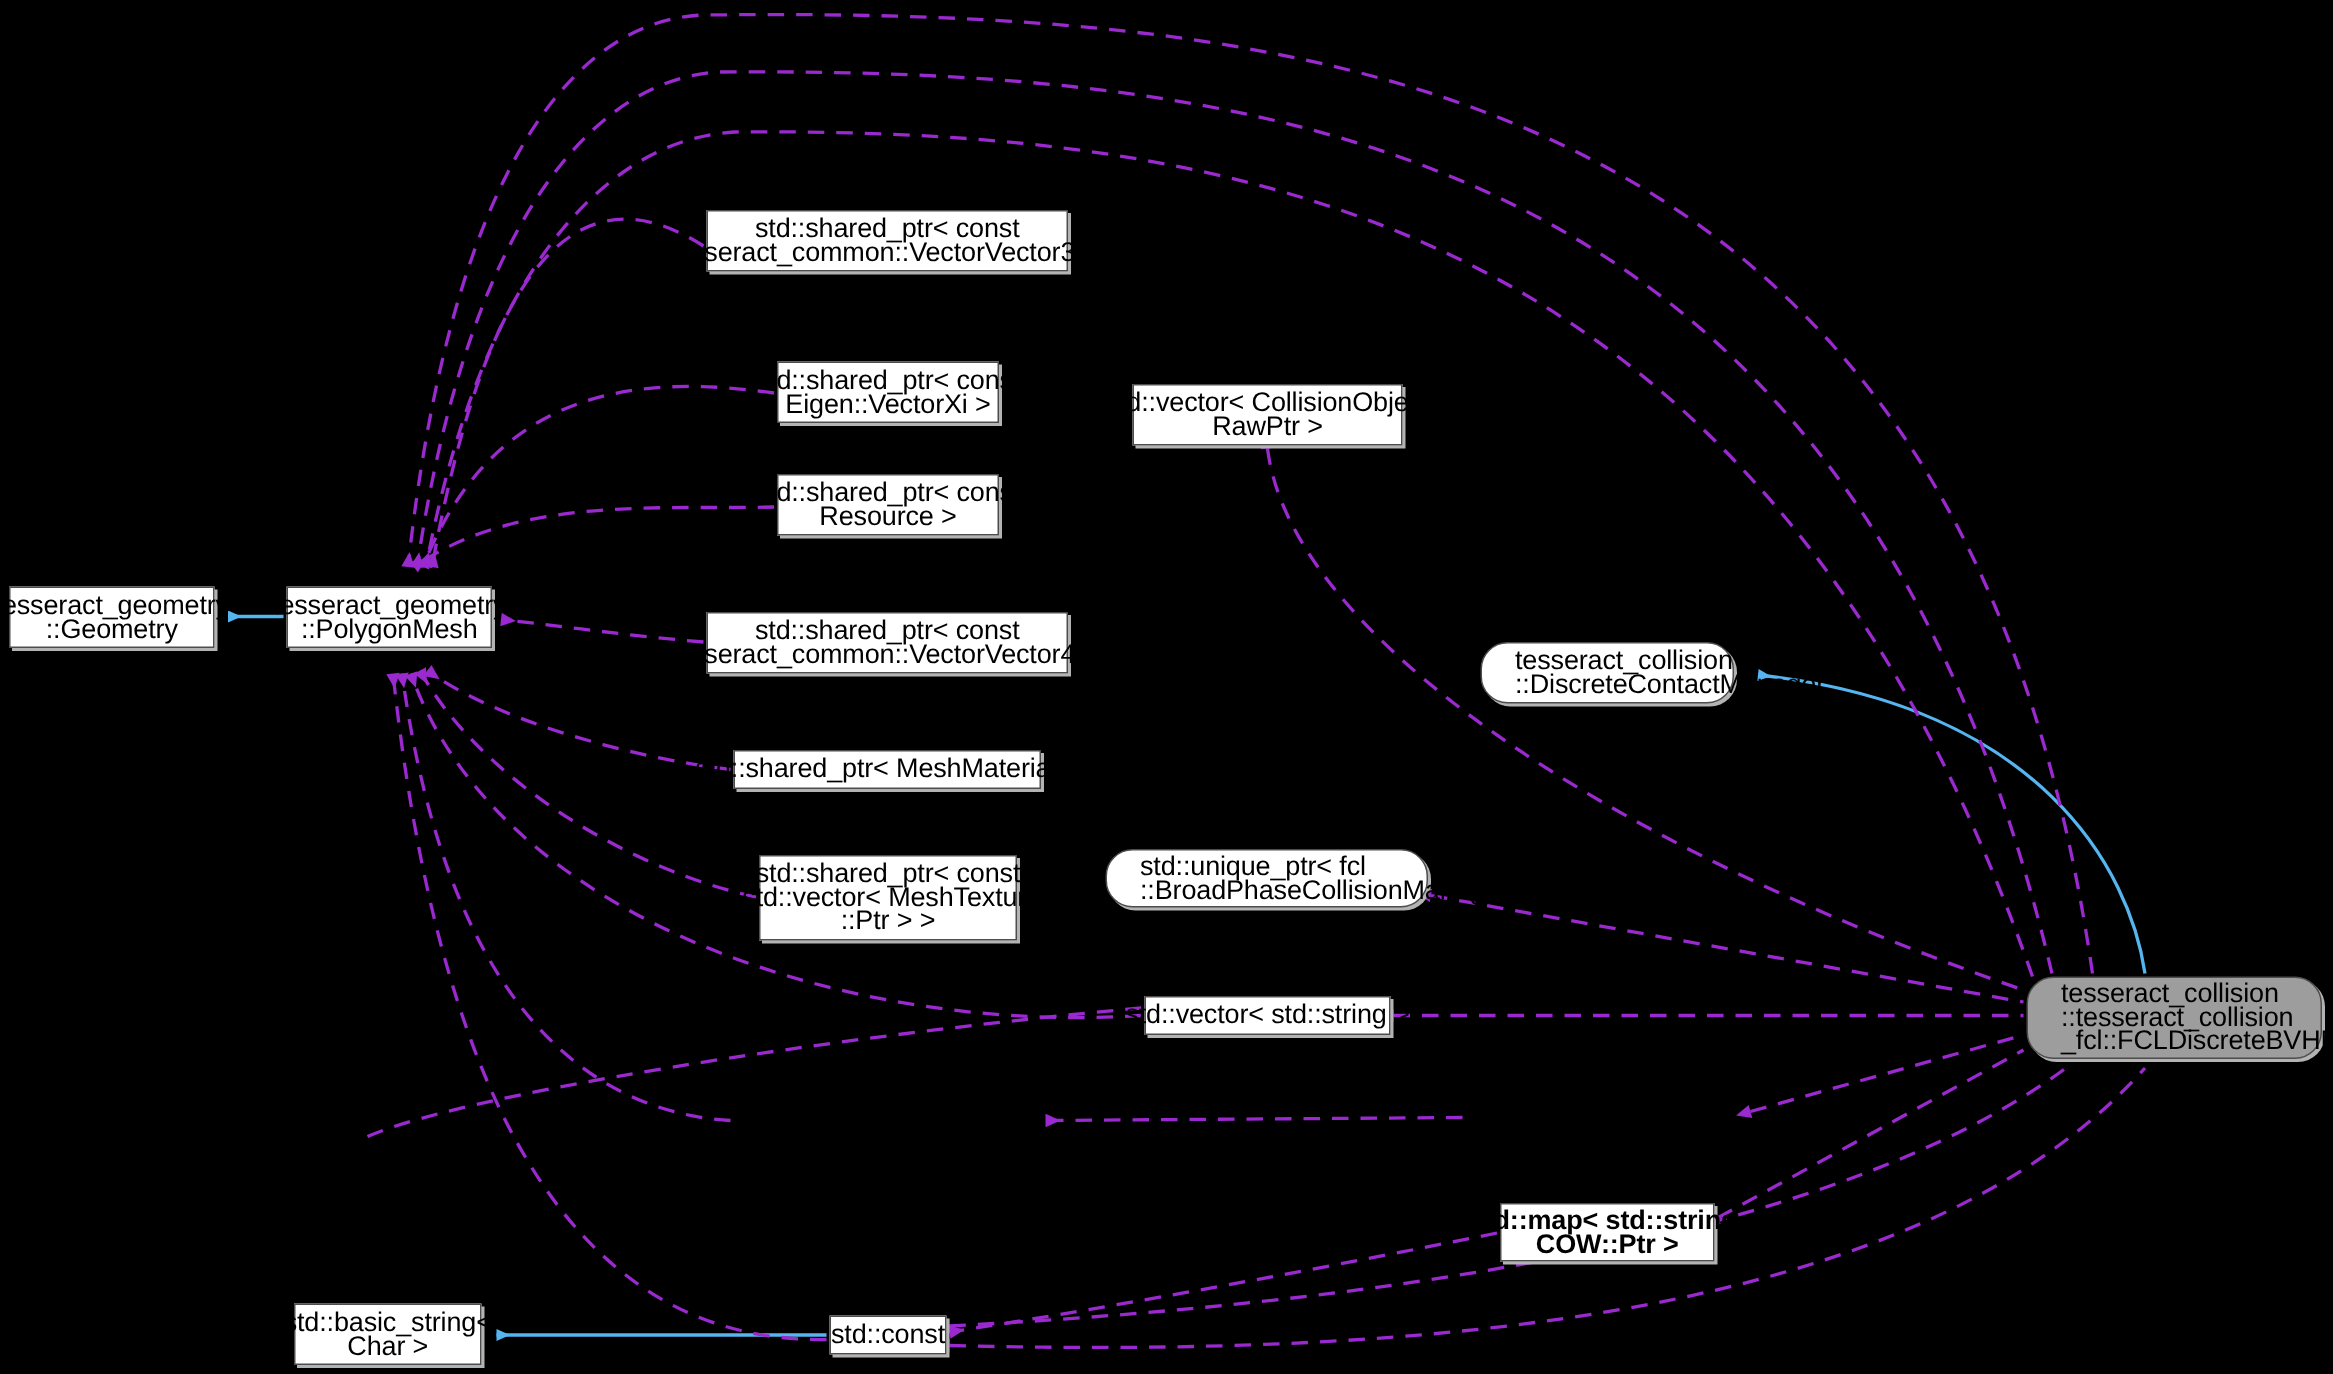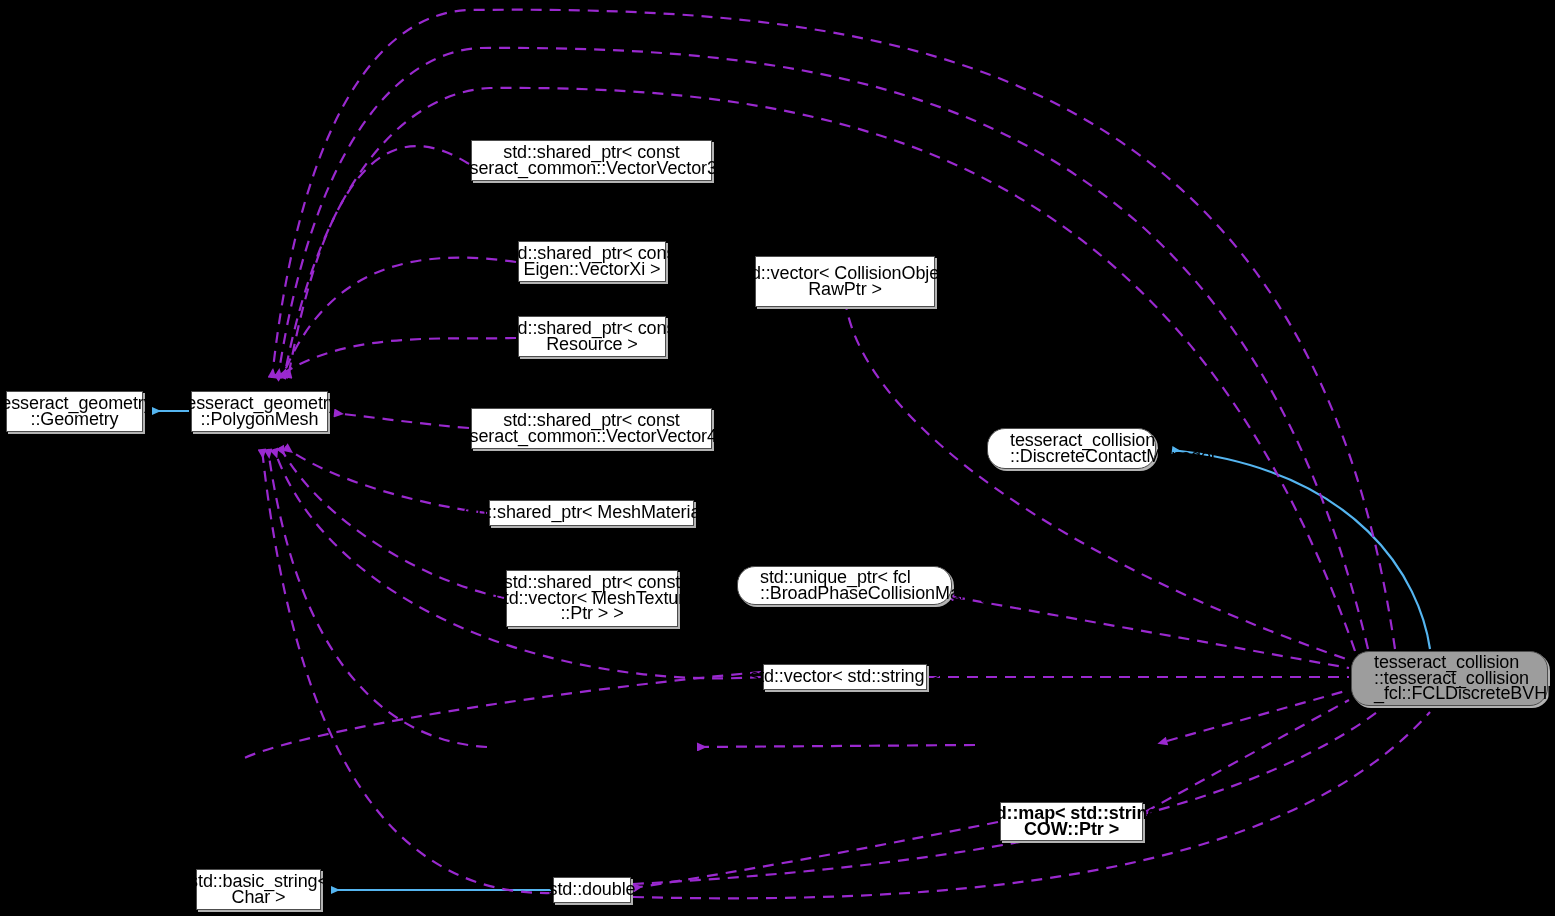--- a/index.html
+++ b/index.html
@@ -147,24 +147,24 @@
     <span class="node-label">std::vector&lt; std::string &gt;</span>
   </div>
 
 
   <div class="node" style="left:196px; top:869px; width:125px; height:41px;">
     <span class="node-label">std::basic_string&lt;
 Char &gt;</span>
   </div>
 
   <div class="node" style="left:553px; top:877px; width:78px; height:26px;">
-    <span class="node-label">std::double</span>
+    <span class="node-label">std::const</span>
   </div>
 
-  <div class="node" style="left:755px; top:256px; width:180px; height:51px;">
+  <div class="node" style="left:755px; top:256px; width:180px; height:41px;">
     <span class="node-label">std::vector&lt; CollisionObject
 RawPtr &gt;</span>
   </div>
 
   <div class="node leftalign" style="left:737px; top:566px; width:215px; height:39px;">
     <span class="node-label">std::unique_ptr&lt; fcl
 ::BroadPhaseCollisionManagerd &gt;</span>
   </div>
 
   <div class="node leftalign" style="left:987px; top:428px; width:169px; height:41px;">

